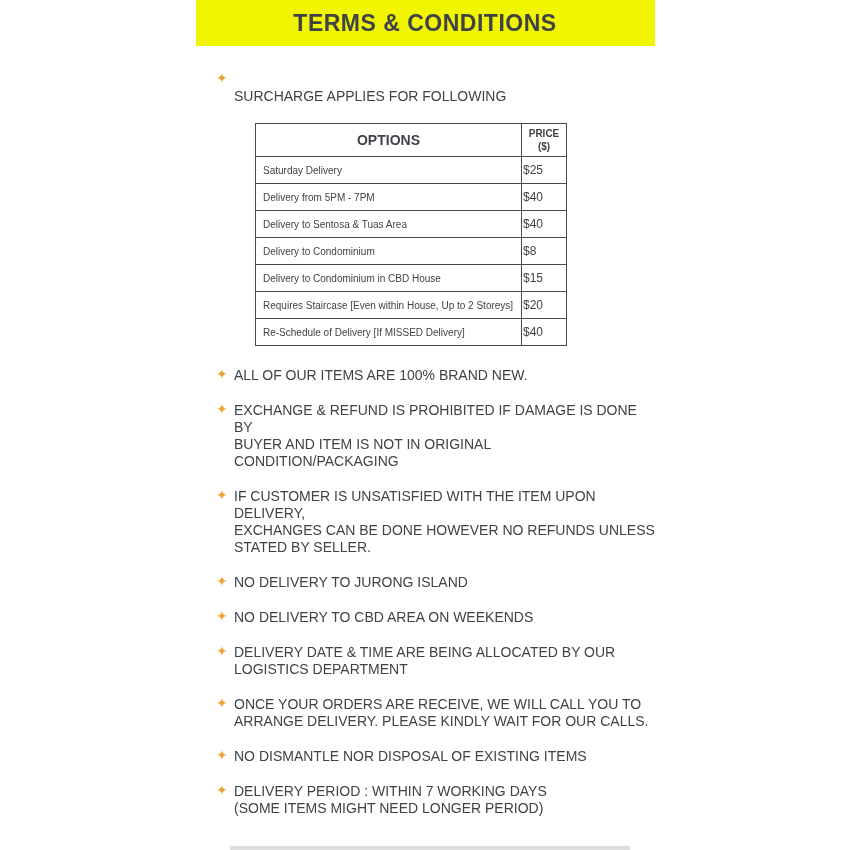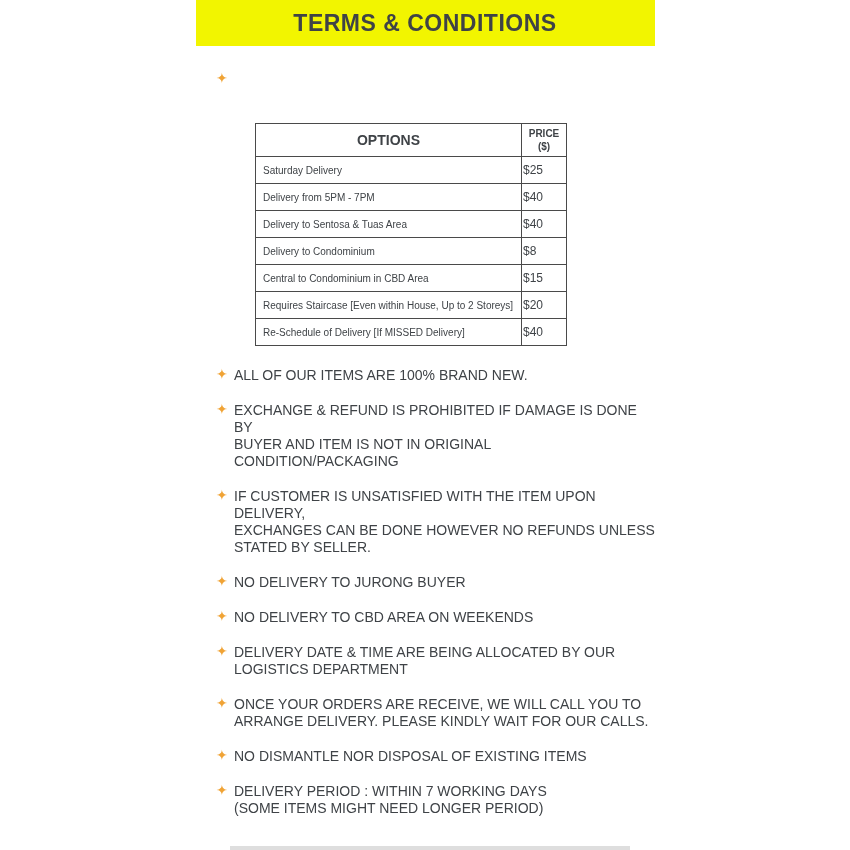--- a/index.html
+++ b/index.html
@@ -116,21 +116,21 @@
 
 <div class="page">
 
   <div class="banner">
     <div class="banner-title">TERMS &amp; CONDITIONS</div>
   </div>
 
   <div class="content">
 
     <div class="term-item">
-      <span class="bullet">✦</span>
+      <span class="bullet">✦</span><span>SURCHARGE APPLIES FOR FOLLOWING</span>
     </div>
 
     <table class="surcharge-table">
       <thead>
         <tr>
           <th class="opt-head">OPTIONS</th>
           <th class="price-head">PRICE
 ($)</th>
         </tr>
       </thead>
@@ -145,42 +145,42 @@
           </tr>
           <tr>
             <td class="opt-cell">Delivery to Sentosa &amp; Tuas Area</td>
             <td class="price-cell">$40</td>
           </tr>
           <tr>
             <td class="opt-cell">Delivery to Condominium</td>
             <td class="price-cell">$8</td>
           </tr>
           <tr>
-            <td class="opt-cell">Central to Condominium in CBD Area</td>
+            <td class="opt-cell">Delivery to Condominium in CBD House</td>
             <td class="price-cell">$15</td>
           </tr>
           <tr>
             <td class="opt-cell">Requires Staircase [Even within House, Up to 2 Storeys]</td>
             <td class="price-cell">$20</td>
           </tr>
           <tr>
             <td class="opt-cell">Re-Schedule of Delivery [If MISSED Delivery]</td>
             <td class="price-cell">$40</td>
           </tr>
         </tbody>
     </table>
 
     <ul class="terms-list">
         <li class="term-item"><span class="bullet">✦</span><span>ALL OF OUR ITEMS ARE 100% BRAND NEW.</span></li>
         <li class="term-item"><span class="bullet">✦</span><span>EXCHANGE &amp; REFUND IS PROHIBITED IF DAMAGE IS DONE BY
 BUYER AND ITEM IS NOT IN ORIGINAL CONDITION/PACKAGING</span></li>
         <li class="term-item"><span class="bullet">✦</span><span>IF CUSTOMER IS UNSATISFIED WITH THE ITEM UPON DELIVERY,
 EXCHANGES CAN BE DONE HOWEVER NO REFUNDS UNLESS
 STATED BY SELLER.</span></li>
-        <li class="term-item"><span class="bullet">✦</span><span>NO DELIVERY TO JURONG BUYER</span></li>
+        <li class="term-item"><span class="bullet">✦</span><span>NO DELIVERY TO JURONG ISLAND</span></li>
         <li class="term-item"><span class="bullet">✦</span><span>NO DELIVERY TO CBD AREA ON WEEKENDS</span></li>
         <li class="term-item"><span class="bullet">✦</span><span>DELIVERY DATE &amp; TIME ARE BEING ALLOCATED BY OUR
 LOGISTICS DEPARTMENT</span></li>
         <li class="term-item"><span class="bullet">✦</span><span>ONCE YOUR ORDERS ARE RECEIVE, WE WILL CALL YOU TO
 ARRANGE DELIVERY. PLEASE KINDLY WAIT FOR OUR CALLS.</span></li>
         <li class="term-item"><span class="bullet">✦</span><span>NO DISMANTLE NOR DISPOSAL OF EXISTING ITEMS</span></li>
         <li class="term-item"><span class="bullet">✦</span><span>DELIVERY PERIOD : WITHIN 7 WORKING DAYS
 (SOME ITEMS MIGHT NEED LONGER PERIOD)</span></li>
       </ul>
 

